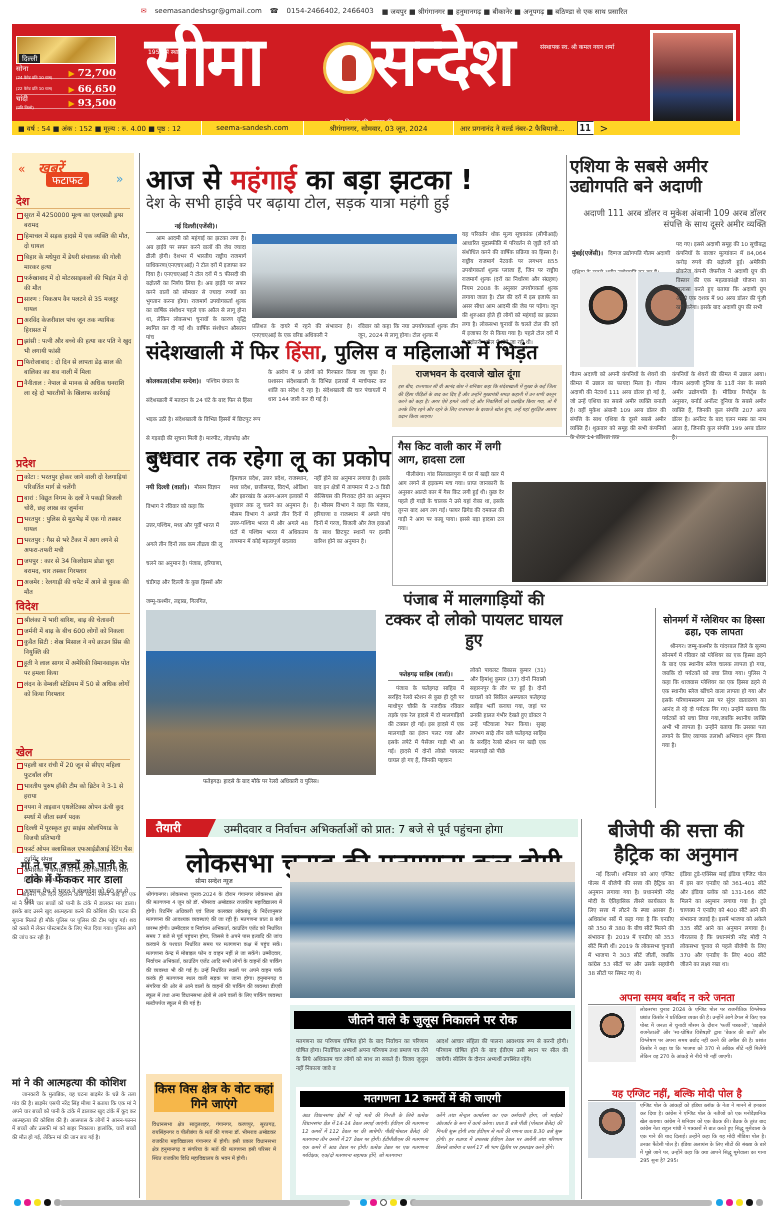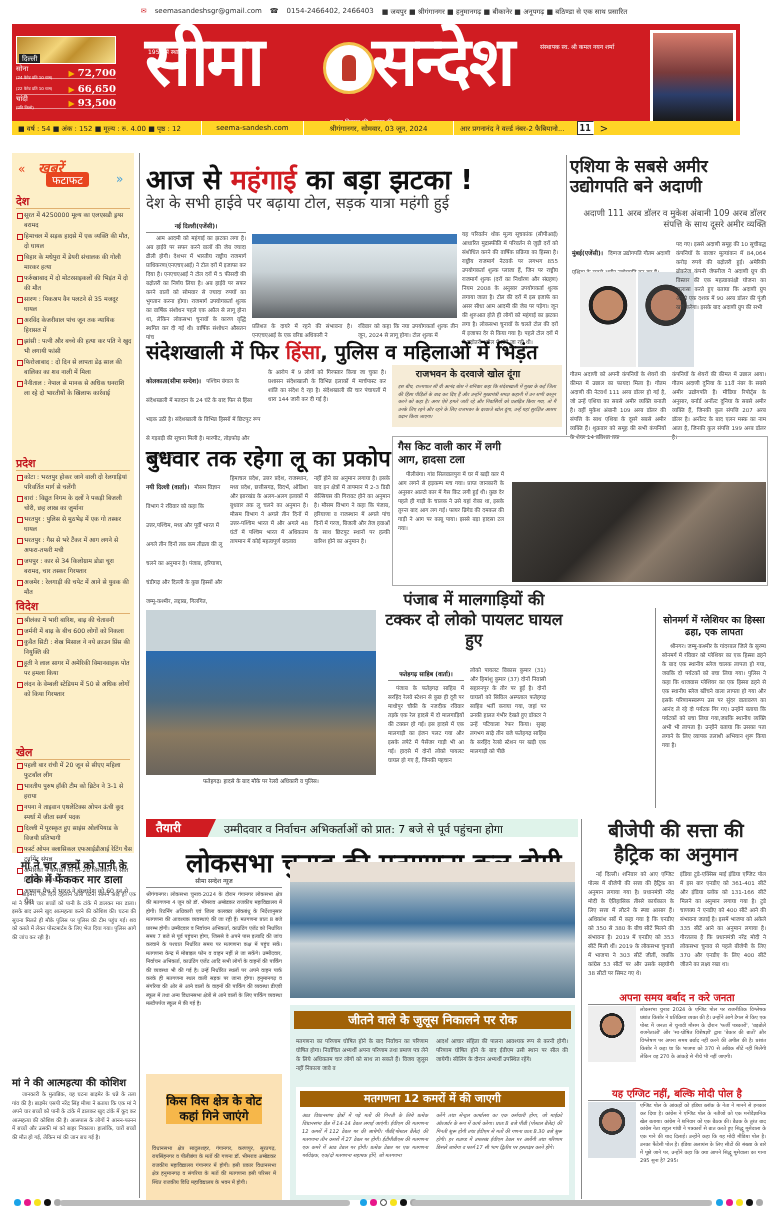--- a/index.html
+++ b/index.html
@@ -46,23 +46,23 @@
 .rajb{left:392px;top:365px;width:170px;height:62px;background:#f6ecd7}
 .rajb .t{position:absolute;left:0;top:2px;width:152px;text-align:center;font-size:9.5px;font-weight:bold;color:#222}
 .gasbox{left:392px;top:436px;width:376px;height:150px;border:1px solid #aaa}
 .fire{background:linear-gradient(135deg,#4a4742,#2d2a27 40%,#8a7a6a 60%,#3a3633)}
 .train{background:linear-gradient(180deg,#c8d3d8 0,#c8d3d8 25%,#2b6cb0 25%,#4a6a82 55%,#8b7a60 75%,#6a645c)}
 .evm{background:linear-gradient(180deg,#e8dfd5 0,#e8dfd5 15%,#b9c6cc 15%,#3b6e9a 45%,#c9d3d8 60%,#5a7a90)}
 .taiyari{left:146px;top:819px;width:432px;height:18px;background:#dff3ea}
 .taiyari .tag{position:absolute;left:0;top:0;height:18px;width:70px;background:#d01c22;color:#fff;font-size:12px;font-weight:bold;padding-left:10px;clip-path:polygon(0 0,100% 0,88% 100%,0 100%)}
 .taiyari .tx{position:absolute;left:78px;top:2px;font-size:11px;color:#111;white-space:nowrap}
 .greenbox{left:290px;top:1005px;width:285px;height:195px;background:#e2f2ee}
-.gh{background:#a16207;color:#fff;font-weight:bold;text-align:center}
+.gh{background:#000000;color:#fff;font-weight:bold;text-align:center}
 .orangebox{left:146px;top:1074px;width:136px;height:126px;background:#fbe2b6}
-.orangebox .oh{background:#f6b74a;margin:20px;text-align:center;font-size:12px;font-weight:bold;color:#111;line-height:15px}
+.orangebox .oh{background:#f6b74a;margin:8px;text-align:center;font-size:12px;font-weight:bold;color:#111;line-height:15px}
 .person1{background:radial-gradient(circle at 50% 35%,#c38b6a 0 22%,#222 23% 28%,#eee 29%)}
 .person2{background:radial-gradient(circle at 50% 35%,#b98268 0 22%,#333 23% 30%,#dbe1e6 31%)}
 .cmyk{display:flex;gap:3px}
 .cmyk i{width:7px;height:7px;border-radius:50%;display:block}
 .greybar{height:6px;background:#bbb;border-radius:3px}
 </style>
 </head>
 <body>
 
 <div class="abs topline">

